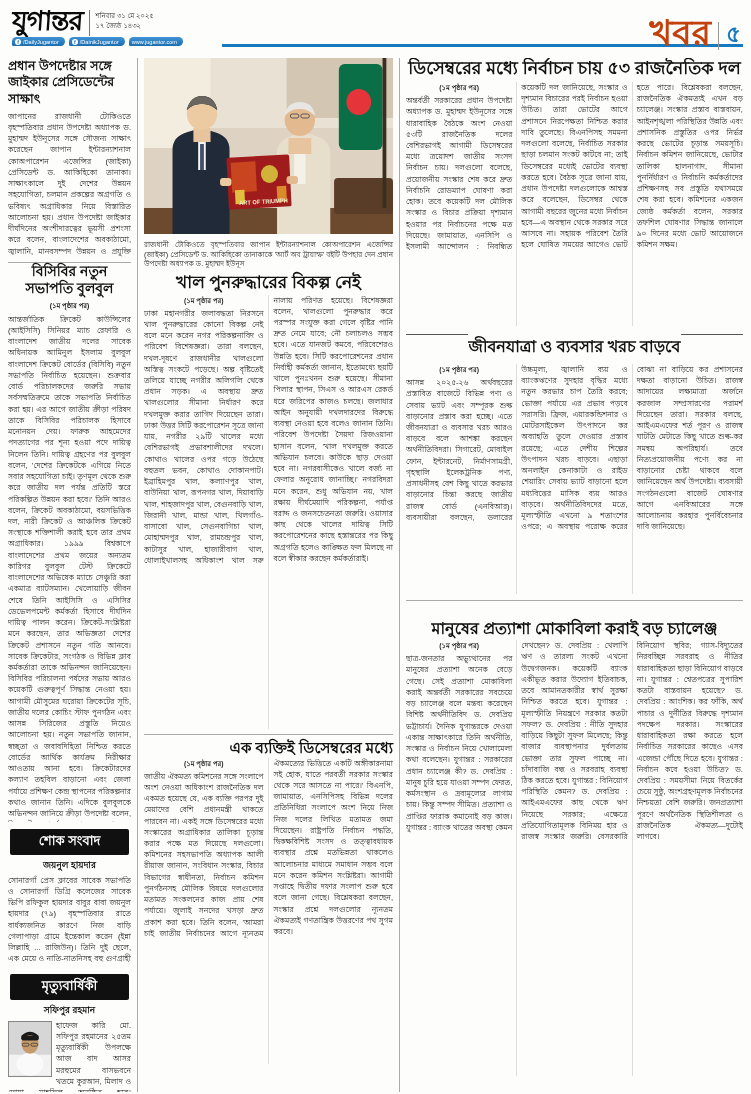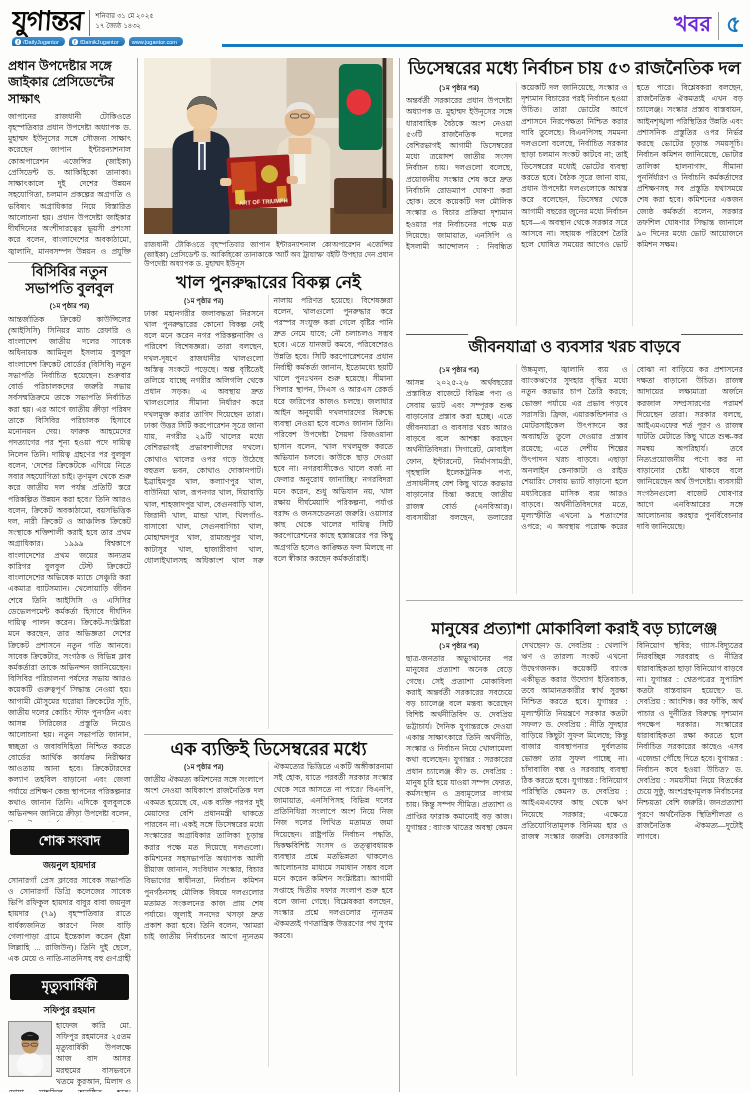--- a/index.html
+++ b/index.html
@@ -24,21 +24,21 @@
     background:linear-gradient(#3f93d4,#1b6fb0); color:#fff; font-size:5.6px;
     border-radius:6px 6px 6px 2px; padding:1.5px 6px 1.5px 3px; display:flex; align-items:center; gap:2px;
     white-space:nowrap;
   }
   .badge .fb {
     width:6px; height:6px; border-radius:50%; background:#fff; color:#1b6fb0;
     font-size:5px; font-weight:bold; display:flex; align-items:center; justify-content:center;
   }
   .blue-rule { position:absolute; left:214px; right:0; top:38px; height:3px; background:#1779be; }
   .mast-right { position:absolute; right:2px; top:0; display:flex; align-items:center; gap:7px; }
-  .section-label { color:#6d28d9; font-size:21px; font-weight:bold; }
+  .section-label { color:#c2410c; font-size:35px; font-weight:bold; }
   .pg-divider { width:1px; height:28px; background:#999; }
   .page-number { color:#1779be; font-size:23px; font-weight:bold; }
 
   
   .content { display:grid; grid-template-columns:130px 262px 1fr; margin-top:4px; height:1034px; }
   .col-left  { padding-right:6px; border-right:1px solid #aaa; overflow:hidden; }
   .col-mid   { padding:0 6px; border-right:1px solid #aaa; overflow:hidden; }
   .col-right { padding-left:6px; overflow:hidden; }
 
   .body-text { font-size:7.6px; line-height:1.48; text-align:justify; color:#1c1c1c; overflow:hidden; }
@@ -58,21 +58,21 @@
   .shok-body { height:92px; }
   .mrityu-body { height:92px; }
   .obit-photo { float:left; width:44px; height:56px; margin:1px 4px 1px 0; border:1px solid #888; background:#cfcfcf; }
 
   
   .photo-frame { width:100%; height:176px; background:#d8cfc0; overflow:hidden; }
   .caption { font-size:7.2px; line-height:1.35; text-align:justify; color:#222; margin:2px 0 4px; }
   .hl-mid { font-size:17px; font-weight:bold; text-align:center; line-height:1.2; margin:2px 0 1px; }
   .khal-body { height:434px; column-count:2; column-gap:10px; column-rule:1px solid #ddd; }
   .ekbekti { border-top:1px solid #aaa; margin-top:5px; padding-top:3px; }
-  .hl-mid2 { font-size:18px; font-weight:bold; text-align:center; line-height:1.2; margin:1px 0; }
+  .hl-mid2 { font-size:15px; font-weight:bold; text-align:right; line-height:1.2; margin:1px 0; }
   .ekbekti-body { height:306px; column-count:2; column-gap:10px; column-rule:1px solid #ddd; }
 
   
   .hl-right { font-size:17.5px; font-weight:bold; text-align:center; line-height:1.2; margin:0 0 3px; }
   .nirb-body { height:244px; column-count:3; column-gap:9px; column-rule:1px solid #ddd; }
   .rule-headline { display:flex; align-items:flex-start; gap:1px; margin:8px 0 3px; }
   .rule-headline .line { flex:1; height:1px; background:#555; }
   .rule-headline .txt { font-size:16px; font-weight:bold; white-space:nowrap; }
   .jib-body { height:230px; column-count:3; column-gap:9px; column-rule:1px solid #ddd; }
   .prottasha { border-top:1px solid #aaa; margin-top:6px; padding-top:17px; }

